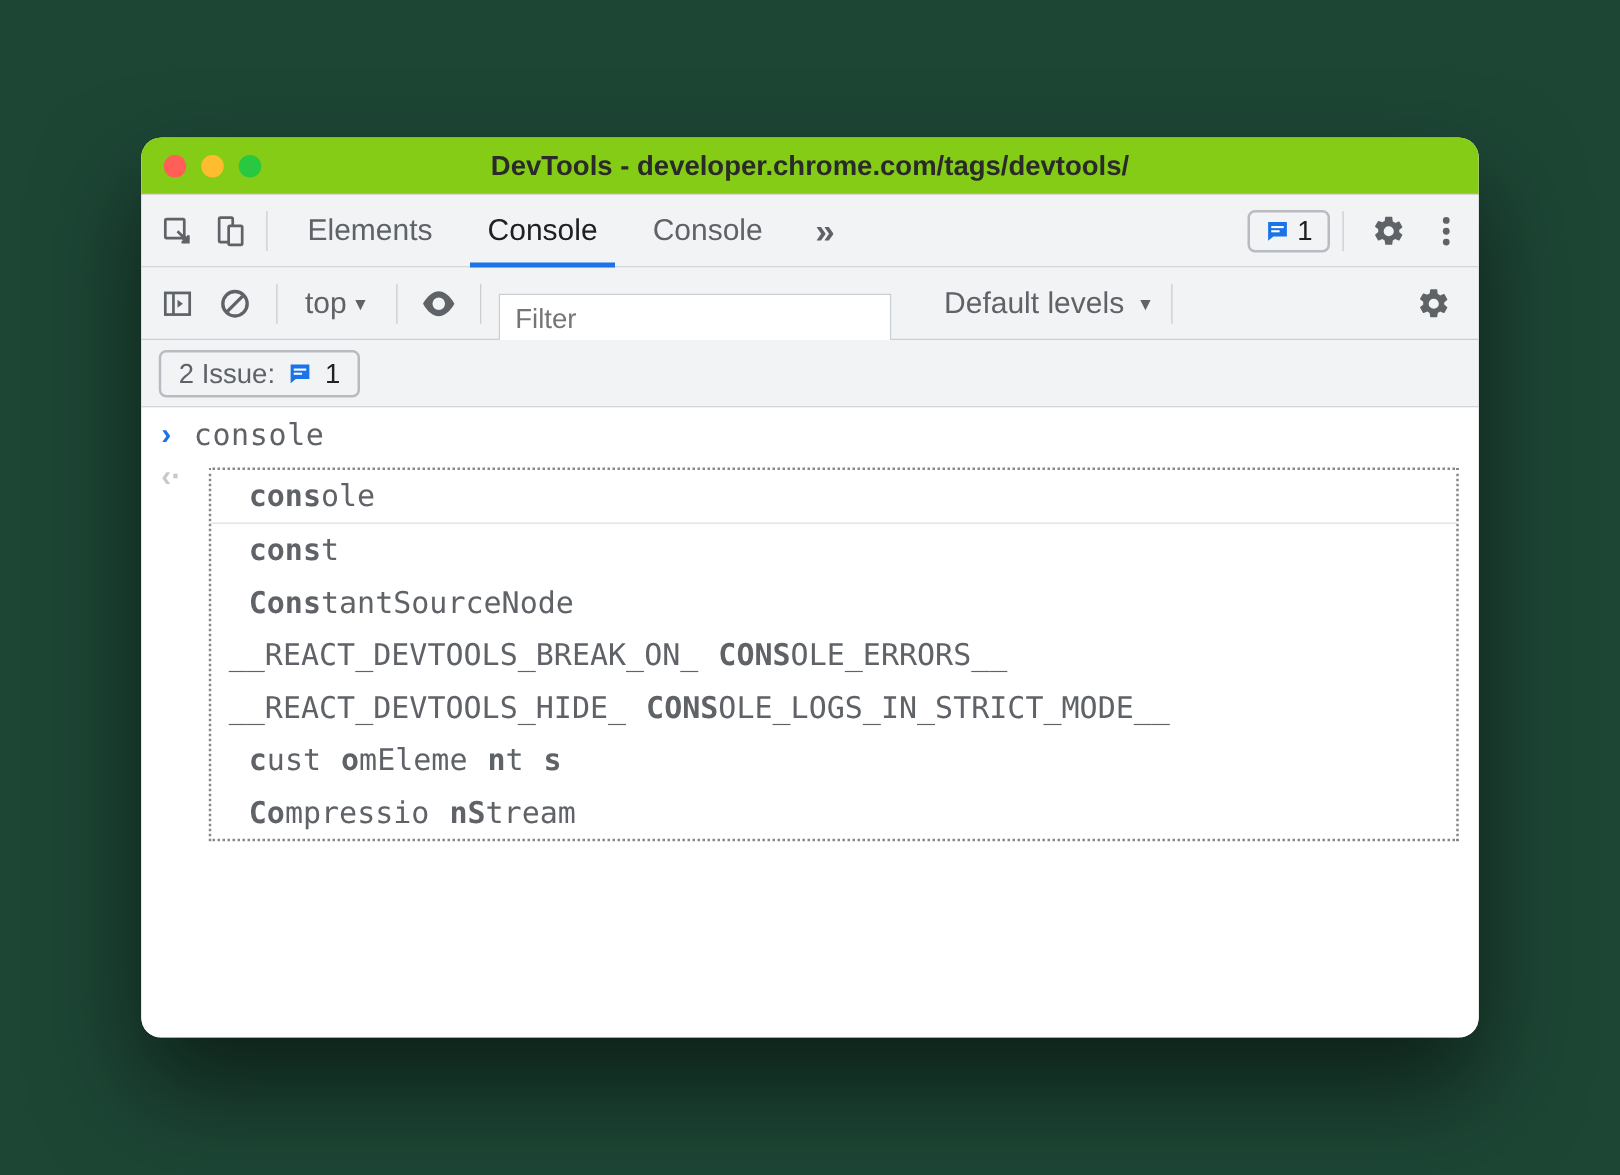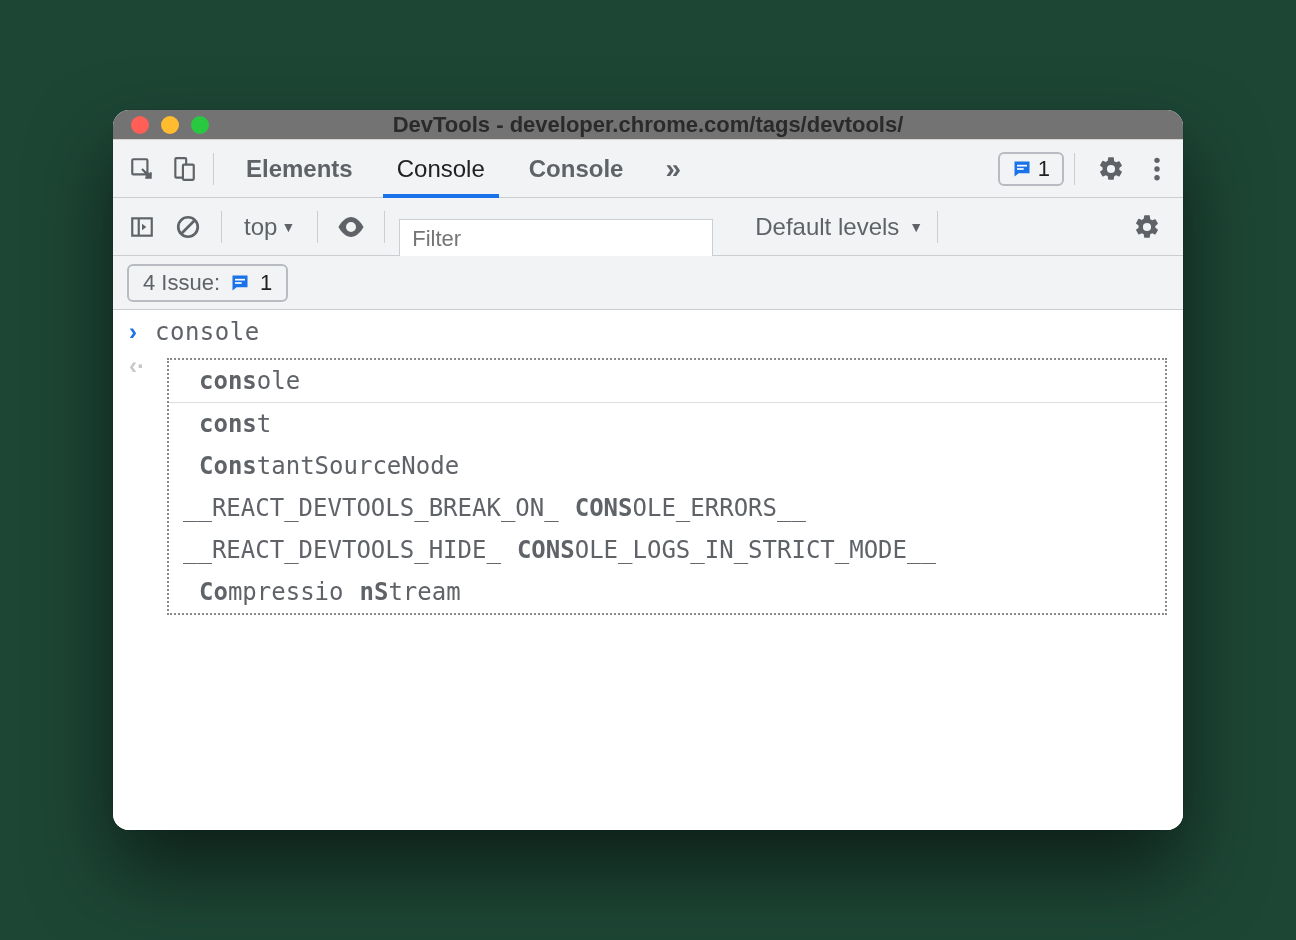--- a/index.html
+++ b/index.html
@@ -17,22 +17,22 @@
     height: 720px;
     background: #fff;
     border-radius: 16px;
     overflow: hidden;
     box-shadow: 0 40px 80px rgba(0,0,0,0.55), 0 0 0 1px rgba(0,0,0,0.05);
     display: flex;
     flex-direction: column;
     position: relative;
   }
   .titlebar {
-    height: 30px;
-    background: #737373;
+    height: 46px;
+    background: #84cc16;
     display: flex;
     align-items: center;
     padding: 0 18px;
     border-bottom: 1px solid #d9d4cf;
     position: relative;
   }
   .traffic { display: flex; gap: 12px; }
   .dot { width: 18px; height: 18px; border-radius: 50%; }
   .dot.red { background: #ff5f57; }
   .dot.yellow { background: #febc2e; }
@@ -65,21 +65,20 @@
   .tabs { display: flex; align-items: center; gap: 0; height: 100%; }
   .tab {
     padding: 0 22px;
     height: 100%;
     display: flex;
     align-items: center;
     font-size: 24px;
     color: #5f6368;
     cursor: pointer;
     position: relative;
-    font-weight: bold;
   }
   .tab.active {
     color: #202124;
     font-weight: 500;
   }
   .tab.active::after {
     content: '';
     position: absolute;
     left: 8px; right: 8px; bottom: -1px;
     height: 4px;
@@ -287,21 +286,21 @@
     <div class="spacer"></div>
     <div class="gear">
       <svg width="28" height="28" viewBox="0 0 24 24" fill="#5f6368">
           <path d="M19.14 12.94a7 7 0 0 0 .06-.94 7 7 0 0 0-.06-.94l2.03-1.58a.5.5 0 0 0 .12-.64l-1.92-3.32a.5.5 0 0 0-.6-.22l-2.39.96a7 7 0 0 0-1.62-.94l-.36-2.54A.5.5 0 0 0 13.9 2h-3.84a.5.5 0 0 0-.5.42l-.36 2.54a7 7 0 0 0-1.62.94l-2.39-.96a.5.5 0 0 0-.6.22L2.67 8.48a.5.5 0 0 0 .12.64l2.03 1.58a7 7 0 0 0-.06.94 7 7 0 0 0 .06.94l-2.03 1.58a.5.5 0 0 0-.12.64l1.92 3.32a.5.5 0 0 0 .6.22l2.39-.96a7 7 0 0 0 1.62.94l.36 2.54a.5.5 0 0 0 .5.42h3.84a.5.5 0 0 0 .5-.42l.36-2.54a7 7 0 0 0 1.62-.94l2.39.96a.5.5 0 0 0 .6-.22l1.92-3.32a.5.5 0 0 0-.12-.64l-2.03-1.58zM12 15.5A3.5 3.5 0 1 1 15.5 12 3.5 3.5 0 0 1 12 15.5z"></path>
         </svg>
     </div>
   </div>
 
   <div class="issuesbar">
     <div class="issue-pill">
-      <span>4 Issue:</span>
+      <span>2 Issue:</span>
       <svg width="20" height="20" viewBox="0 0 24 24">
           <path fill="#1a73e8" d="M3 3h18v14H8l-5 4V3z"></path>
           <rect x="6" y="7" width="12" height="2" fill="#fff"></rect>
           <rect x="6" y="11" width="8" height="2" fill="#fff"></rect>
         </svg>
       <span class="cnt">1</span>
     </div>
   </div>
 
   <div class="console-body">
@@ -312,16 +311,17 @@
     <div class="line" style="padding-top:2px;">
       <span class="prompt out">‹·</span>
     </div>
 
     <div class="ac-box" id="ac-box">
         <div class="ac-item"><b>cons</b>ole</div>
         <div class="ac-item"><b>cons</b>t</div>
         <div class="ac-item"><b>Cons</b>tantSourceNode</div>
         <div class="ac-item">__REACT_DEVTOOLS_BREAK_ON_<b>CONS</b>OLE_ERRORS__</div>
         <div class="ac-item">__REACT_DEVTOOLS_HIDE_<b>CONS</b>OLE_LOGS_IN_STRICT_MODE__</div>
+        <div class="ac-item"><b>c</b>ust<b>o</b>mEleme<b>n</b>t<b>s</b></div>
         <div class="ac-item"><b>Co</b>mpressio<b>nS</b>tream</div>
       </div>
   </div>
 </div>
 
 </body></html>

